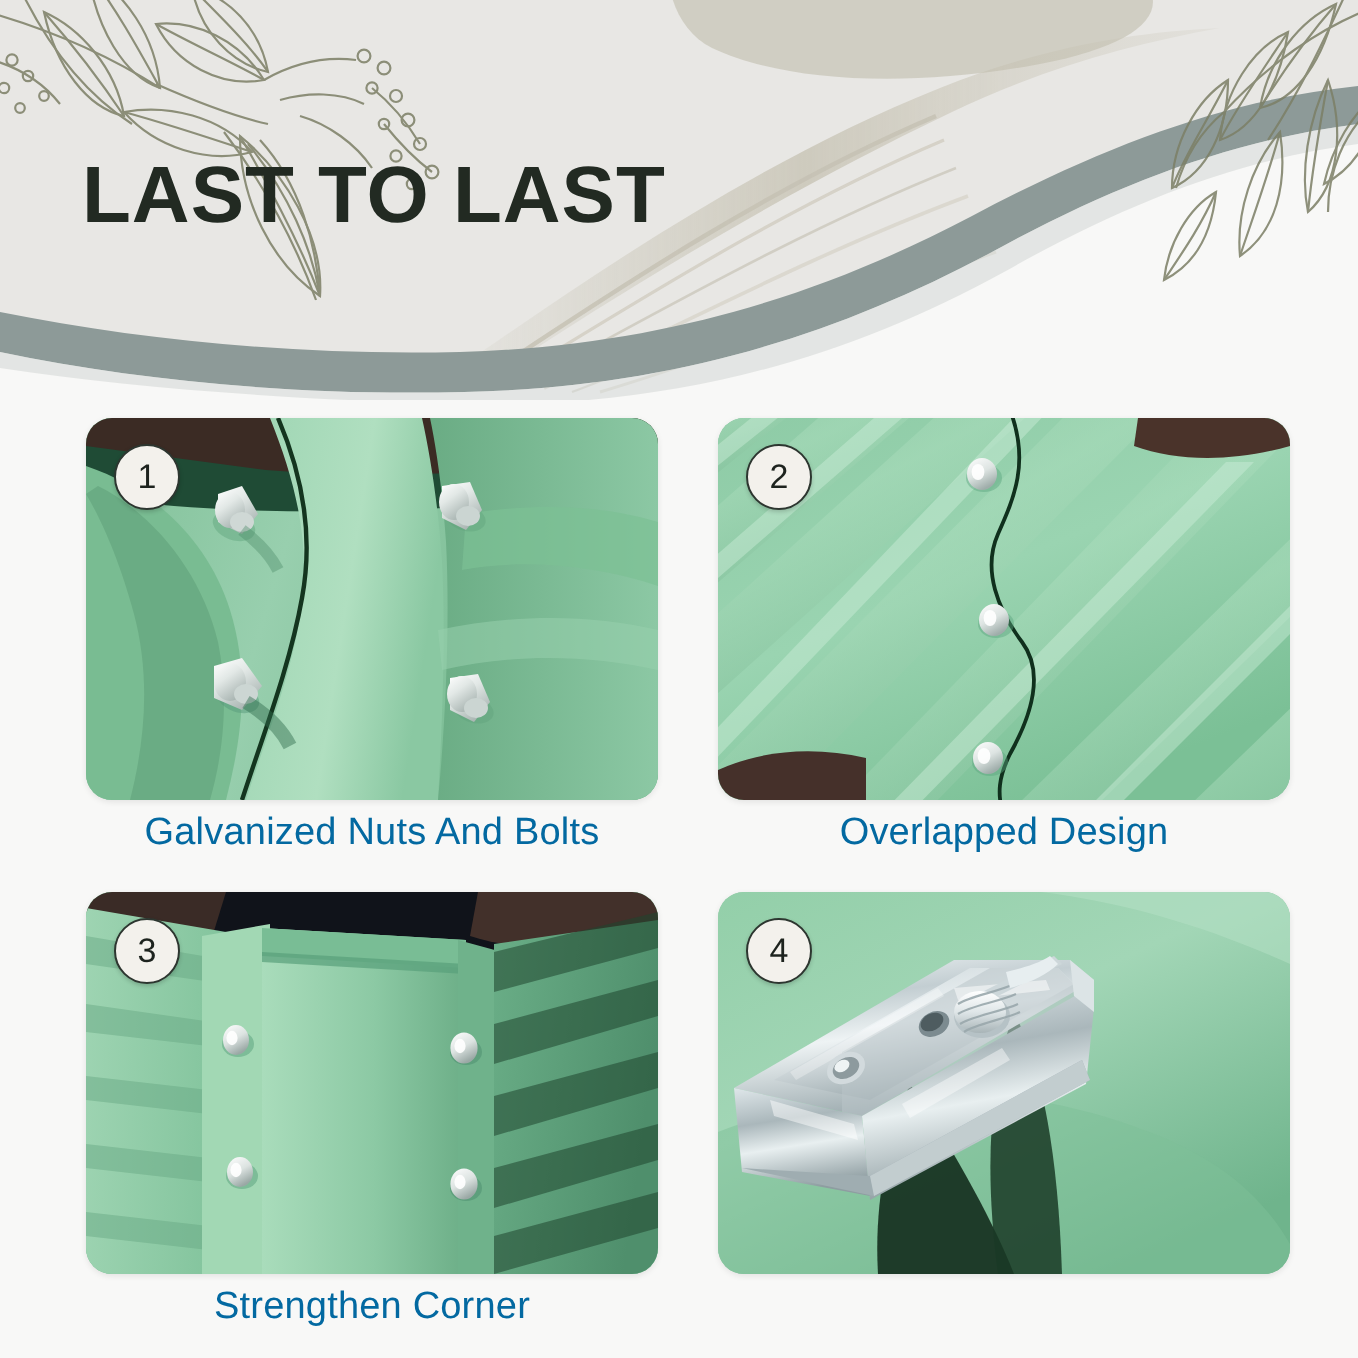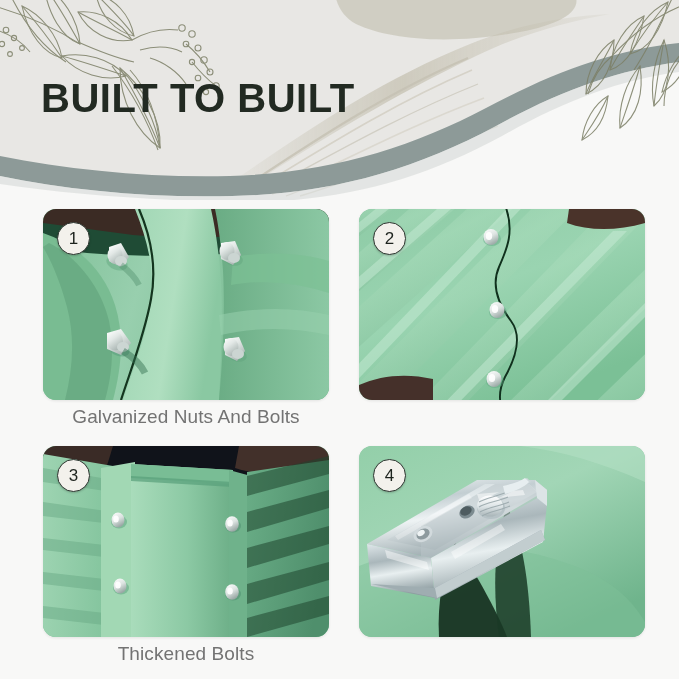--- a/index.html
+++ b/index.html
@@ -116,21 +116,21 @@
     box-shadow: 0 1px 2px rgba(0,0,0,0.18);
   }
 
   .caption {
     width: 286px;
     text-align: center;
     margin-top: 7px;
     font-family: "Liberation Sans", sans-serif;
     font-size: 19px;
     font-weight: normal;
-    color: #737373;
+    color: #0369a1;
     letter-spacing: 0.1px;
     line-height: 20px;
   }
 </style>
 </head>
 <body>
 
 <div id="page">
 
   <div class="header">
@@ -248,21 +248,21 @@
           <path d="M664,40 C654,60 650,86 654,106 C670,92 672,64 664,40 Z"></path>
           <path d="M664,40 C660,62 656,86 654,106"></path>
           <path d="M608,96 C594,104 584,122 582,140 C598,132 606,116 608,96 Z"></path>
           <path d="M608,96 C600,114 590,128 582,140"></path>
           <path d="M686,54 C672,66 664,86 664,106"></path>
           <path d="M690,46 C676,56 666,74 662,92 C678,84 688,66 690,46 Z"></path>
         </g>
       </g>
     </svg>
 
-    <h1 class="header-title">BUILT TO BUILT</h1>
+    <h1 class="header-title">LAST TO LAST</h1>
   </div>
 
   <div class="grid">
 
     <div class="card">
       <div class="photo">
         <svg viewBox="0 0 286 191" preserveAspectRatio="none">
           <defs>
             <linearGradient id="g1a" x1="0" y1="0" x2="1" y2="0.2">
               <stop offset="0%" stop-color="#7fbf97"></stop>
@@ -387,20 +387,21 @@
             <ellipse cx="136" cy="100" rx="3.2" ry="4" fill="#ffffff" opacity="0.9"></ellipse>
             <ellipse cx="136" cy="172" rx="9" ry="7" fill="#5aa37e" opacity="0.45"></ellipse>
             <ellipse cx="135" cy="170" rx="7.5" ry="8" fill="url(#screwG)"></ellipse>
             <ellipse cx="133" cy="169" rx="3.2" ry="4" fill="#ffffff" opacity="0.9"></ellipse>
           </g>
         </svg>
         <div class="badge">
           <span>2</span>
         </div>
       </div>
+      <div class="caption">Overlapped Design</div>
     </div>
 
     <div class="card">
       <div class="photo">
         <svg viewBox="0 0 286 191" preserveAspectRatio="none">
           <defs>
             <linearGradient id="g3L" x1="0" y1="0" x2="1" y2="0.1">
               <stop offset="0%" stop-color="#9ed4b2"></stop>
               <stop offset="100%" stop-color="#83c49d"></stop>
             </linearGradient>
@@ -465,21 +466,21 @@
             <ellipse cx="187" cy="77" rx="2.8" ry="3.6" fill="#fff" opacity="0.9"></ellipse>
             <ellipse cx="190" cy="148" rx="8" ry="6.5" fill="#4e8f71" opacity="0.55"></ellipse>
             <ellipse cx="189" cy="146" rx="6.8" ry="7.8" fill="url(#scr3)"></ellipse>
             <ellipse cx="187" cy="145" rx="2.8" ry="3.6" fill="#fff" opacity="0.9"></ellipse>
           </g>
         </svg>
         <div class="badge">
           <span>3</span>
         </div>
       </div>
-      <div class="caption">Thickened Bolts</div>
+      <div class="caption">Strengthen Corner</div>
     </div>
 
     <div class="card">
       <div class="photo">
         <svg viewBox="0 0 286 191" preserveAspectRatio="none">
           <defs>
             <linearGradient id="g4bg" x1="0" y1="0" x2="0.7" y2="1">
               <stop offset="0%" stop-color="#93cfa9"></stop>
               <stop offset="45%" stop-color="#a2d6b6"></stop>
               <stop offset="100%" stop-color="#6fb48c"></stop>

